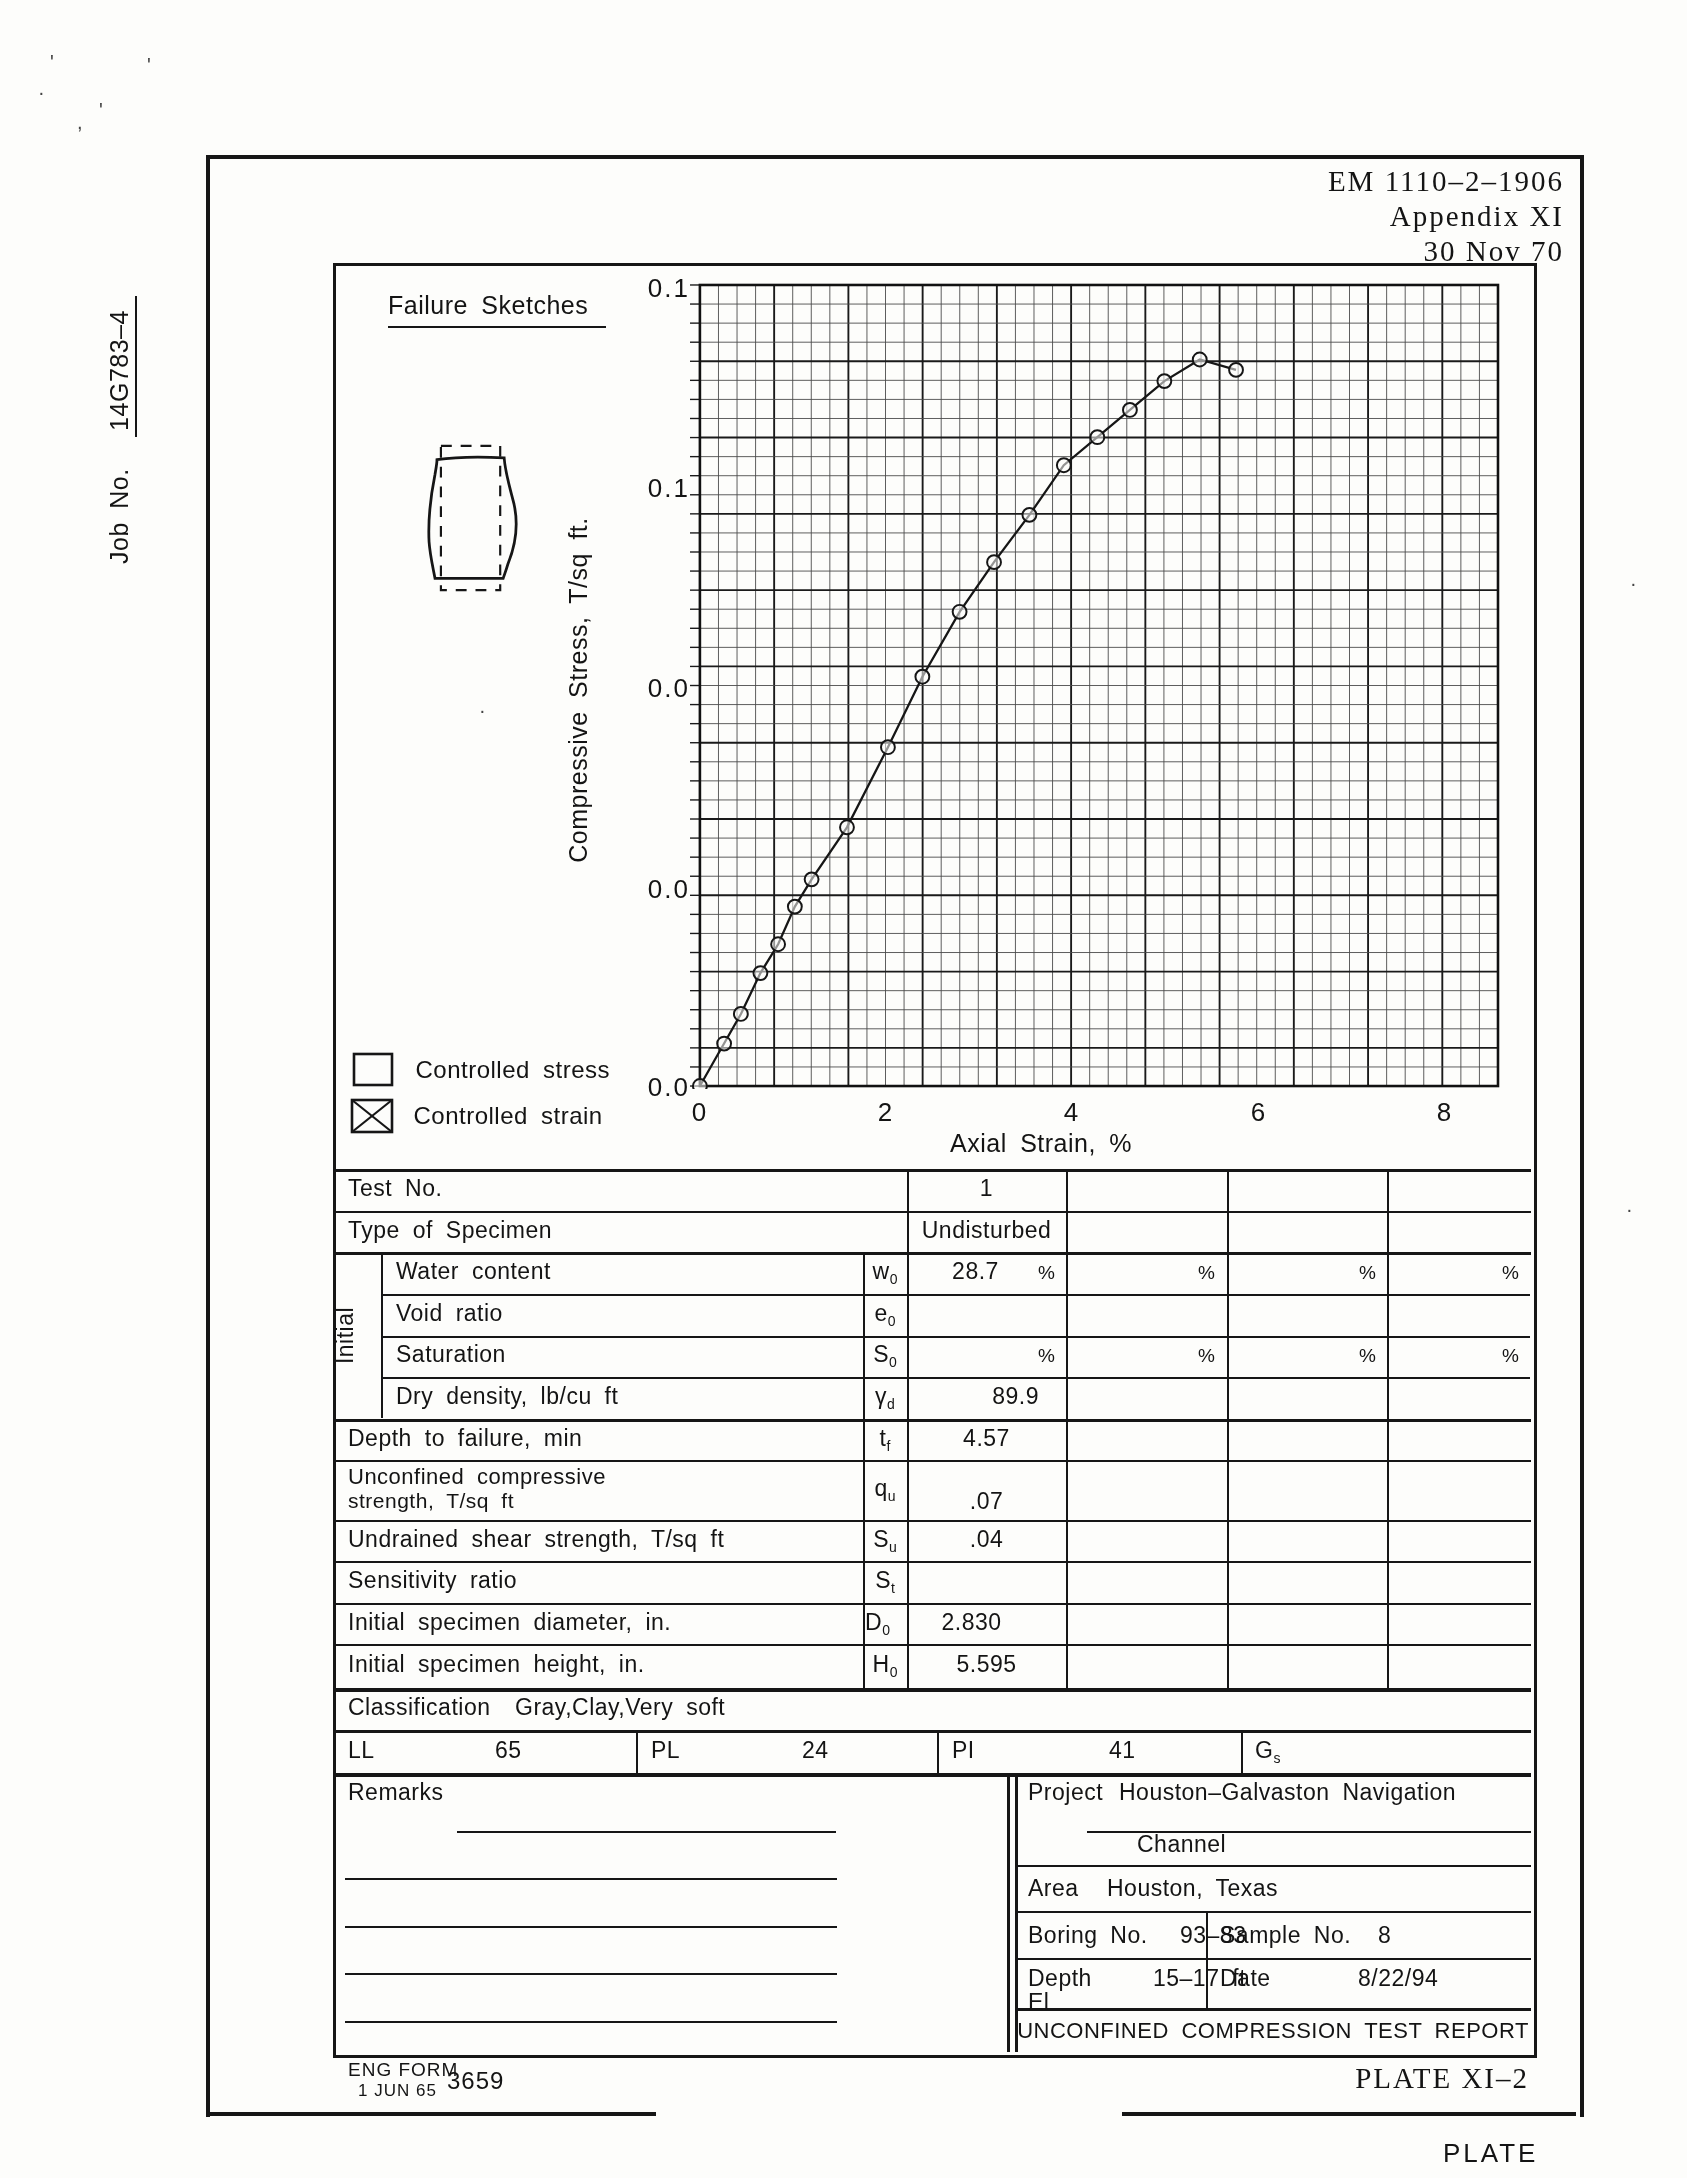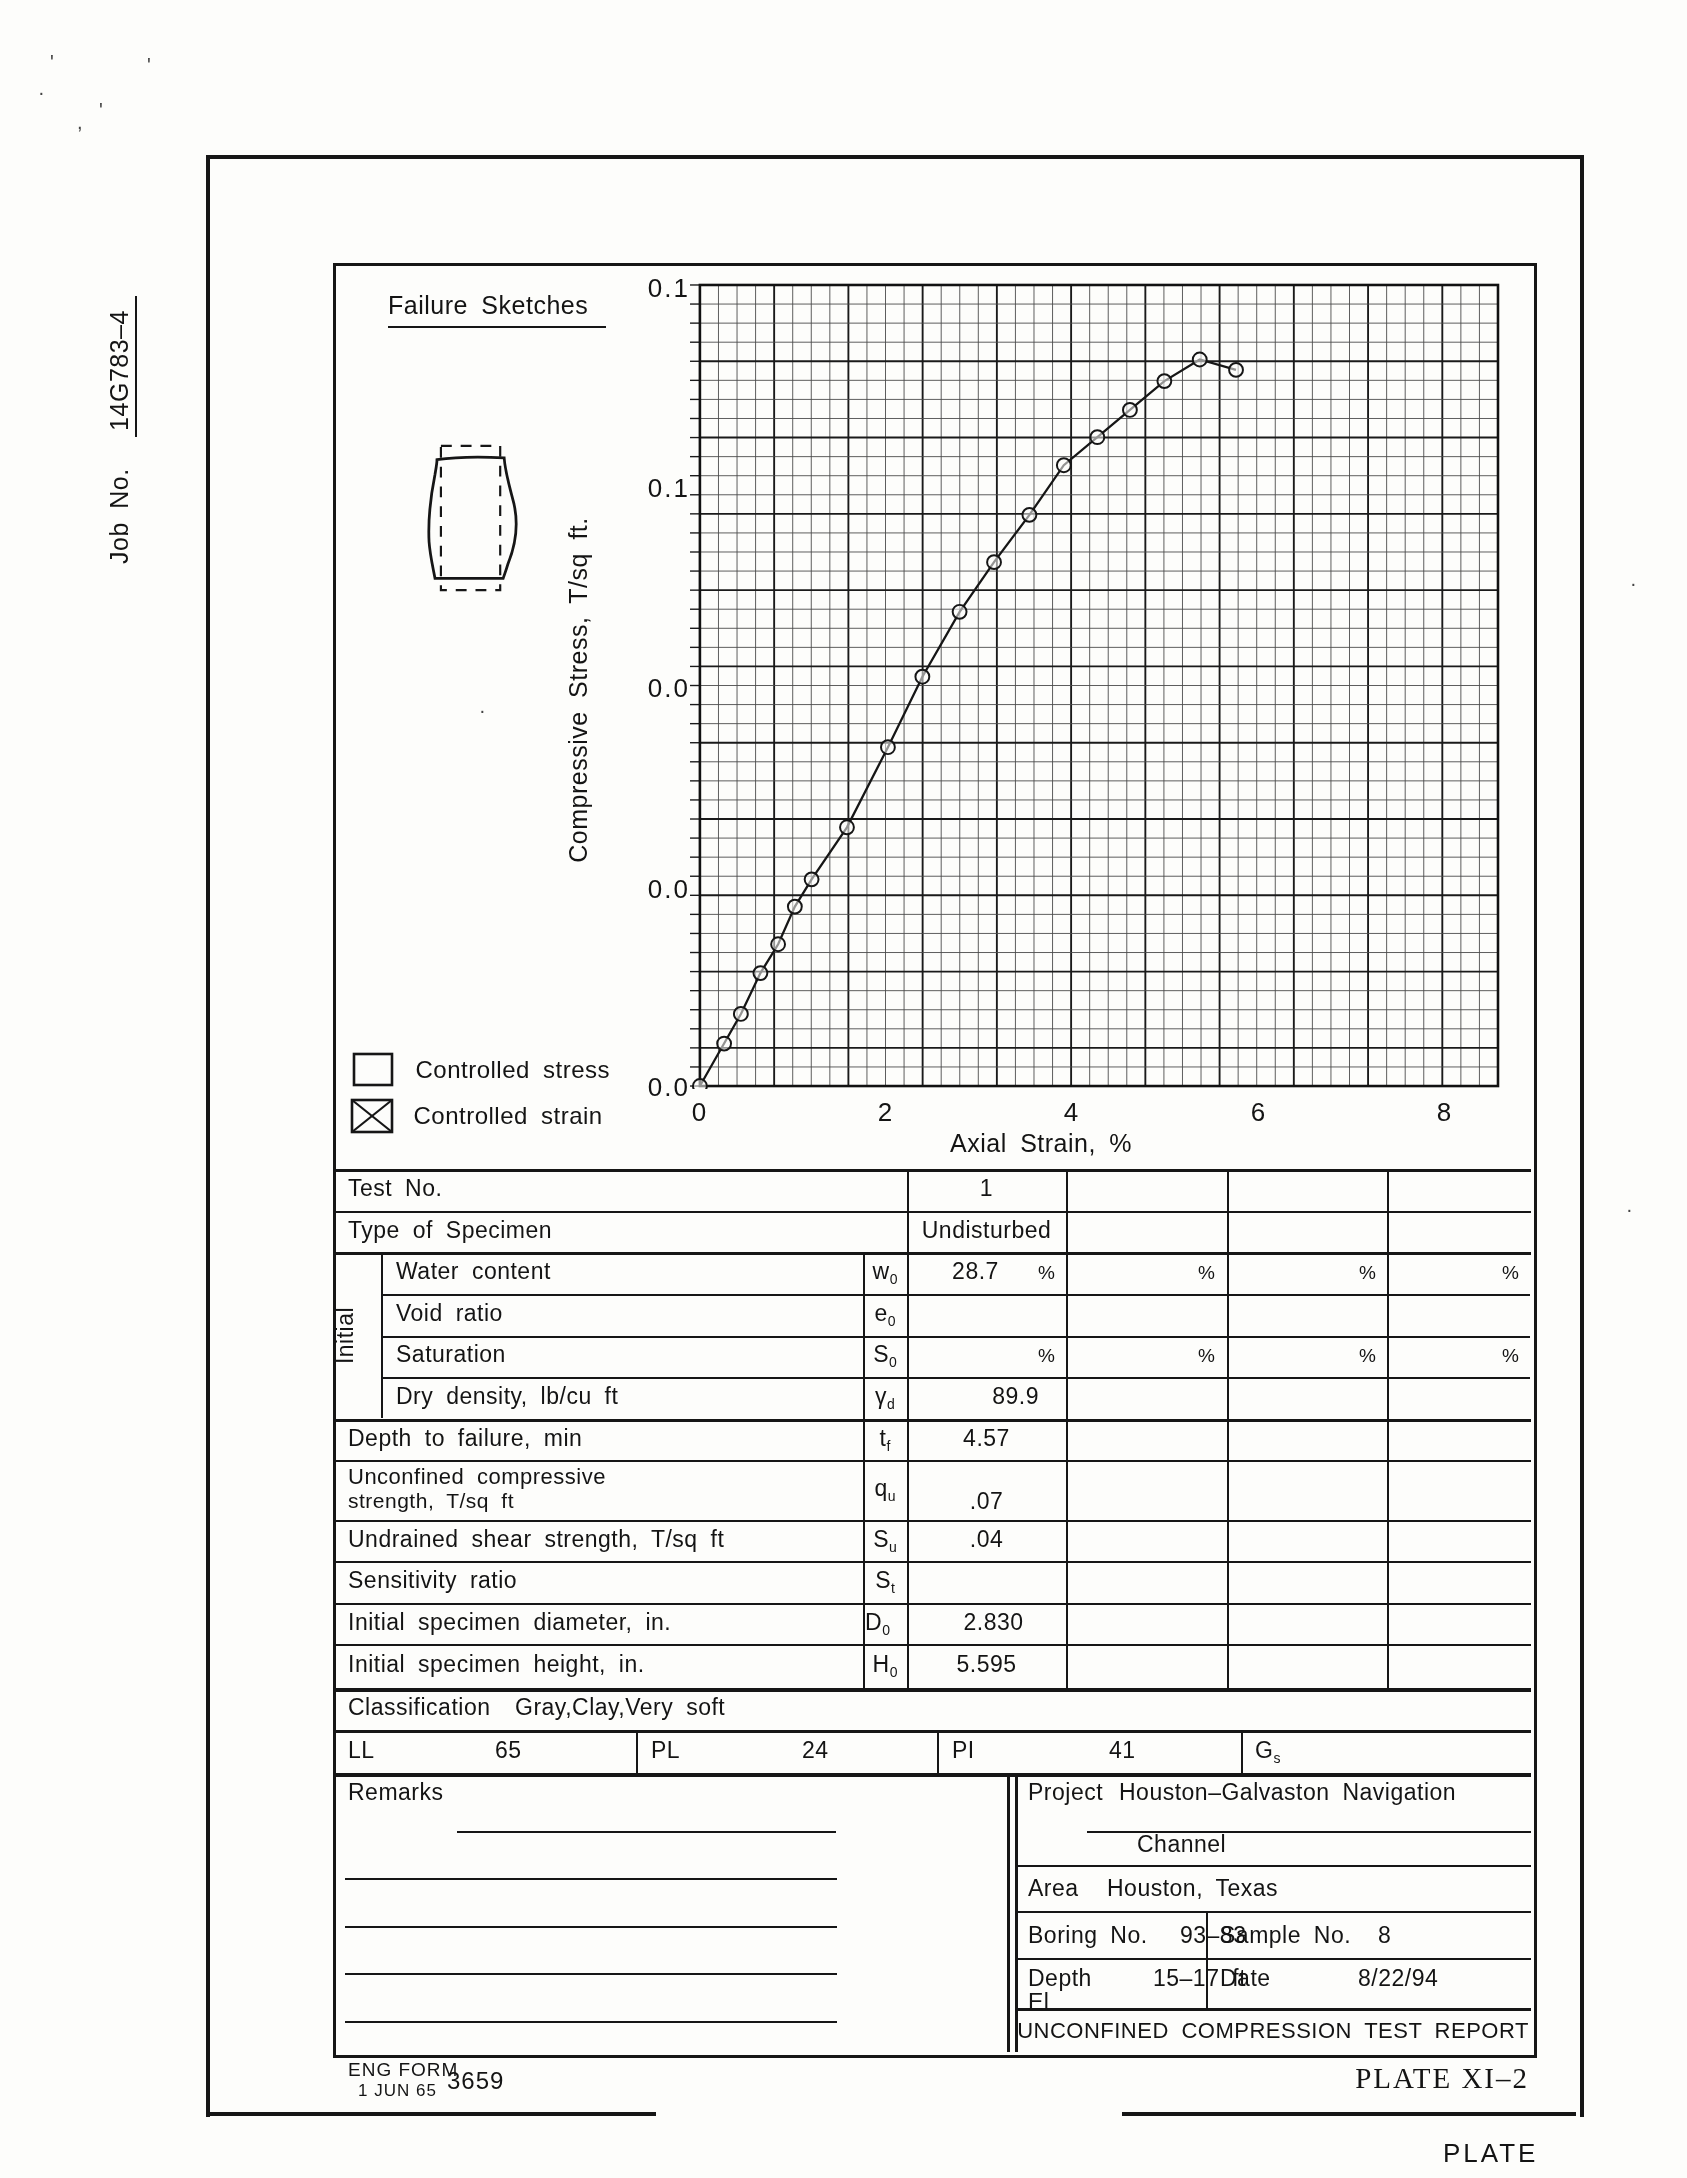--- a/index.html
+++ b/index.html
@@ -32,20 +32,25 @@
   <div class="abs noise" style="left:99px;top:99px;">'</div>
   <div class="abs noise" style="left:77px;top:111px;">,</div>
   <div class="abs noise" style="left:479px;top:699px;">·</div>
   <div class="abs noise" style="left:1630px;top:572px;">·</div>
   <div class="abs noise" style="left:1626px;top:1198px;">·</div>
 
   <div id="outerbox"></div>
   <div class="ln" style="left:206px;top:2112px;width:450px;height:4px;"></div>
   <div class="ln" style="left:1122px;top:2112px;width:454px;height:4px;"></div>
 
+  <div class="abs hdr" style="right:123px;top:164px;">
+    <div>EM 1110–2–1906</div>
+    <div>Appendix XI</div>
+    <div>30 Nov 70</div>
+  </div>
 
   <div class="abs rot ftext" style="left:-56px;top:344px;width:381px;height:59px;font-size:25px;">
     <span>Job No.</span>
     <span class="underval" style="margin-left:18px;">14G783–4</span>
   </div>
 
   <div id="contentbox"></div>
 
   <div class="abs ftext" style="left:388px;top:291px;font-size:25px;border-bottom:2px solid #161616;padding:0 18px 6px 0;">Failure Sketches</div>
 
@@ -311,21 +316,21 @@
       <div class="abs ftext" style="position: absolute; left: 348px; top: 1489px; font-size: 21px;">strength, T/sq ft</div>
       <div class="abs ftext" style="position: absolute; left: 865px; top: 1475px; width: 40px; text-align: center; word-spacing: 0px;"><span>q</span><span class="sub">u</span></div>
       <div class="abs ftext" style="position: absolute; left: 907px; top: 1488px; width: 159px; text-align: center;">.07</div>
       <div class="abs ftext" style="position: absolute; left: 348px; top: 1526px;">Undrained shear strength, T/sq ft</div>
       <div class="abs ftext" style="position: absolute; left: 865px; top: 1526px; width: 40px; text-align: center; word-spacing: 0px;"><span>S</span><span class="sub">u</span></div>
       <div class="abs ftext" style="position: absolute; left: 907px; top: 1526px; width: 159px; text-align: center;">.04</div>
       <div class="abs ftext" style="position: absolute; left: 348px; top: 1567px;">Sensitivity ratio</div>
       <div class="abs ftext" style="position: absolute; left: 865px; top: 1567px; width: 40px; text-align: center; word-spacing: 0px;"><span>S</span><span class="sub">t</span></div>
       <div class="abs ftext" style="position: absolute; left: 348px; top: 1609px;">Initial specimen diameter, in.</div>
       <div class="abs ftext" style="position: absolute; left: 865px; top: 1609px; width: 40px; text-align: left; word-spacing: 0px;"><span>D</span><span class="sub">0</span></div>
-      <div class="abs ftext" style="position: absolute; left: 907px; top: 1609px; width: 129px; text-align: center; padding-left: 22px;">2.830</div>
+      <div class="abs ftext" style="position: absolute; left: 907px; top: 1609px; width: 129px; text-align: center;">2.830</div>
       <div class="abs ftext" style="position: absolute; left: 348px; top: 1651px;">Initial specimen height, in.</div>
       <div class="abs ftext" style="position: absolute; left: 865px; top: 1651px; width: 40px; text-align: center; word-spacing: 0px;"><span>H</span><span class="sub">0</span></div>
       <div class="abs ftext" style="position: absolute; left: 907px; top: 1651px; width: 159px; text-align: center;">5.595</div>
     </div>
 
   <div class="abs rot ftext" style="left:273px;top:1311px;width:166px;height:49px;text-align:center;font-size:23px;">Initial</div>
 
   <div class="abs ftext" style="left:348px;top:1694px;">Classification</div>
   <div class="abs ftext" style="left:515px;top:1694px;">Gray,Clay,Very soft</div>
 

